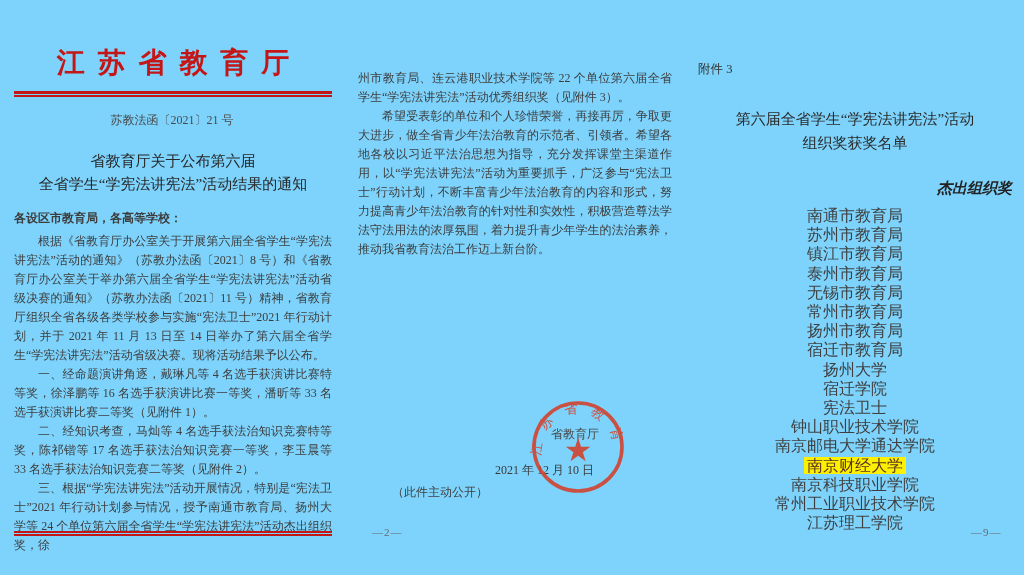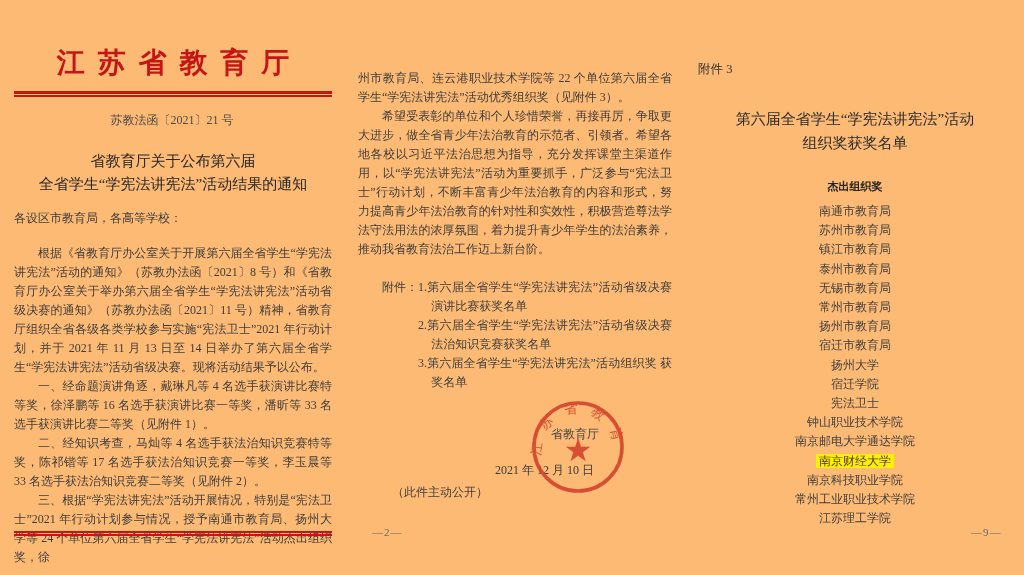--- a/index.html
+++ b/index.html
@@ -7,21 +7,21 @@
     --seal:#d4402a;
     --ink:#3d3d3d;
   }
   *{box-sizing:border-box;margin:0;padding:0;}
   html,body{width:1024px;height:575px;}
   body{
     background:#ffffff;
     font-family:"Liberation Serif","DejaVu Serif",serif;
     color:var(--ink);
   }
-  .canvas{position:relative;width:1024px;height:575px;background:#fdba74;overflow:hidden;}
+  .canvas{position:relative;width:1024px;height:575px;background:#7dd3fc;overflow:hidden;}
 
   
   .page{position:absolute;top:0;height:575px;}
   .page1{left:14px;width:318px;}
   .page2{left:358px;width:314px;}
   .page9{left:698px;width:314px;}
 
   
   .gov-header{
     margin-top:44px;
@@ -59,21 +59,21 @@
     font-size:15px;
     line-height:23px;
     color:#272727;
   }
   .body-text{
     margin-top:13px;
     font-size:12px;
     line-height:19px;
     text-align:justify;
   }
-  .salutation{margin-bottom:16px;}
+  .salutation{margin-bottom:4px;font-weight:bold;}
   .body-par{text-indent:2em;}
   .no-indent{text-indent:0;}
 
   
   .page2 .body-text{margin-top:69px;}
   .attach-block{
     display:flex;
     margin-top:19px;
     font-size:12px;
     line-height:19px;
@@ -120,30 +120,31 @@
   .attach3-label{margin-top:61px;font-size:12.5px;color:#333;}
   .award-title{
     margin-top:29px;
     text-align:center;
     font-size:15px;
     line-height:24px;
     color:#2b2b2b;
   }
   .award-section{
     margin-top:24px;
-    text-align:center;
-    font-size:11px;
+    text-align:right;
+    font-size:15px;
     font-weight:bold;
     font-family:"Liberation Sans","DejaVu Sans",sans-serif;
     color:#222;
+    font-style:italic;
   }
   .award-list{margin-top:8px;}
   .award-item{
     text-align:center;
-    font-size:12px;
+    font-size:16px;
     line-height:19.2px;
     color:#3f3f3f;
   }
   .award-item span{padding:0 3px;}
   .award-item.highlight span{
     background:#fdf000;
     color:#5a3322;
   }
 </style>
 </head>
@@ -168,28 +169,20 @@
           <div class="body-par">三、根据“学宪法讲宪法”活动开展情况，特别是“宪法卫士”2021 年行动计划参与情况，授予南通市教育局、扬州大学等 24 个单位第六届全省学生“学宪法讲宪法”活动杰出组织奖，徐</div>
         </div>
     </div>
     <div class="red-rule-bottom"></div>
   </div>
 
   <div class="page page2">
     <div class="body-text">
       <div class="body-par no-indent">州市教育局、连云港职业技术学院等 22 个单位第六届全省学生“学宪法讲宪法”活动优秀组织奖（见附件 3）。</div>
       <div class="body-par">希望受表彰的单位和个人珍惜荣誉，再接再厉，争取更大进步，做全省青少年法治教育的示范者、引领者。希望各地各校以习近平法治思想为指导，充分发挥课堂主渠道作用，以“学宪法讲宪法”活动为重要抓手，广泛参与“宪法卫士”行动计划，不断丰富青少年法治教育的内容和形式，努力提高青少年法治教育的针对性和实效性，积极营造尊法学法守法用法的浓厚氛围，着力提升青少年学生的法治素养，推动我省教育法治工作迈上新台阶。</div>
-    </div>
-    <div class="attach-block">
-      <div class="attach-label">附件：</div>
-      <div class="attach-items">
-          <div class="attach-item">1.第六届全省学生“学宪法讲宪法”活动省级决赛演讲比赛获奖名单</div>
-          <div class="attach-item">2.第六届全省学生“学宪法讲宪法”活动省级决赛法治知识竞赛获奖名单</div>
-          <div class="attach-item">3.第六届全省学生“学宪法讲宪法”活动组织奖 获奖名单</div>
-        </div>
     </div>
   </div>
 
   <div class="signer">省教育厅</div>
   <div class="issue-date">2021 年 12 月 10 日</div>
   <svg class="seal" viewBox="0 0 96 96" xmlns="http://www.w3.org/2000/svg">
     <circle cx="48" cy="48" r="44" fill="none" stroke="#d4402a" stroke-width="3.6"></circle>
     <path id="sealArc" d="M 13,61 A 36.5,36.5 0 1 1 83,61" fill="none"></path>
     <text fill="#d4402a" font-size="13" letter-spacing="12">
       <textPath href="#sealArc" startOffset="3%">江苏省教育厅</textPath>

